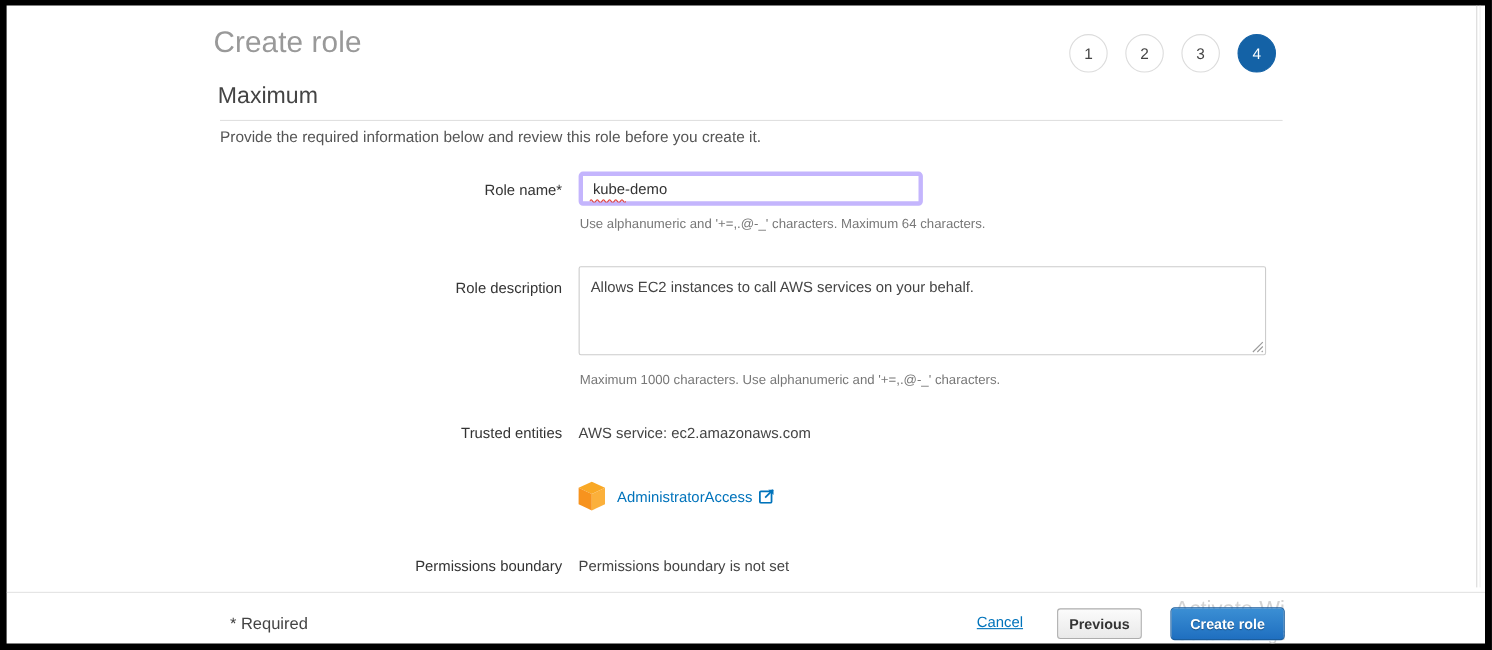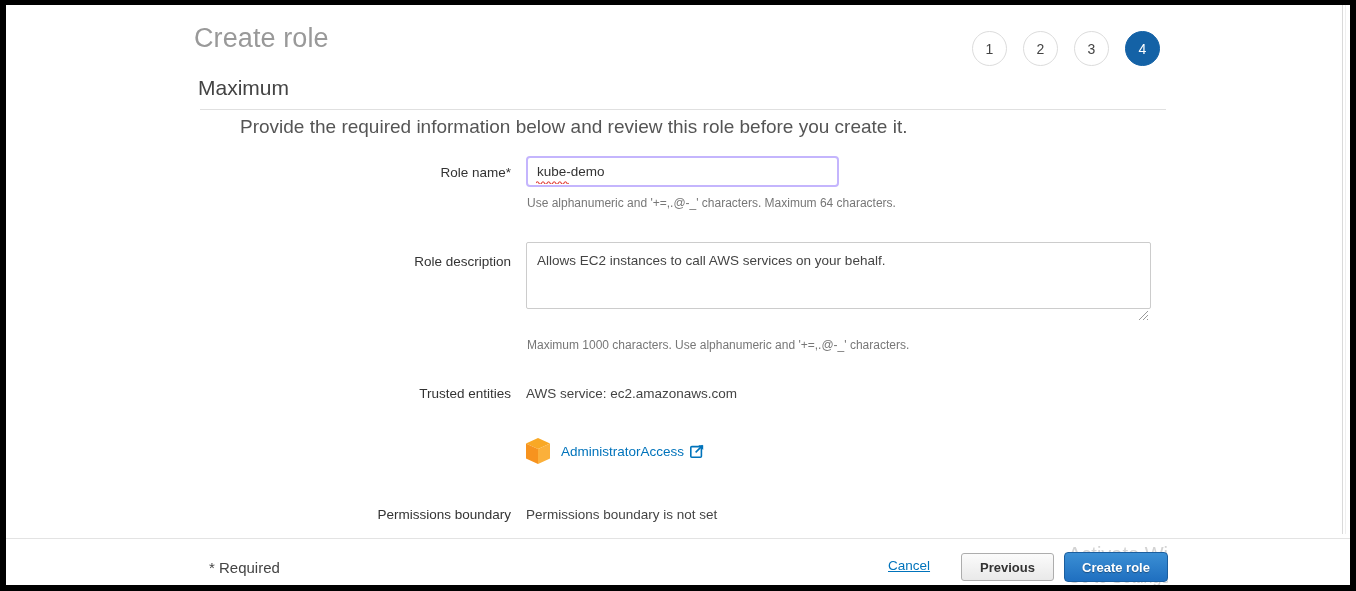--- a/index.html
+++ b/index.html
@@ -83,23 +83,22 @@
   }
   .hr-top {
     position: absolute;
     left: 194px; top: 104px;
     width: 966px; height: 1px;
     background: #e0e0e0;
   }
   .subtitle {
     position: absolute;
     left: 194px; top: 111px;
-    font-size: 19px;
+    font-size: 14px;
     color: #555555;
-    margin-left: 40px;
   }
   .lbl {
     position: absolute;
     width: 320px;
     text-align: right;
     left: 185px;
     font-size: 13.5px;
     font-weight: normal;
     color: #333333;
   }
@@ -114,41 +113,41 @@
     left: 521px;
     font-size: 12px;
     color: #777777;
   }
 
   
   #role-name-input {
     position: absolute;
     left: 520px; top: 151px;
     width: 313px; height: 31px;
-    border: 2px solid #c4b5fd;
+    border: 4px solid #c4b5fd;
     border-radius: 4px;
     background: #ffffff;
     font-family: "Liberation Sans", sans-serif;
     font-size: 13.5px;
     color: #333333;
     padding: 0 9px;
     outline: none;
   }
   #role-name-underline {
     position: absolute;
     left: 530px; top: 175px;
     width: 33px; height: 4px;
     pointer-events: none;
   }
 
   
   #role-desc-input {
     position: absolute;
     left: 520px; top: 237px;
-    width: 625px; height: 67px;
+    width: 625px; height: 81px;
     border: 1px solid #cccccc;
     border-radius: 2px;
     background: #ffffff;
     font-family: "Liberation Sans", sans-serif;
     font-size: 13.5px;
     color: #444444;
     padding: 9px 10px;
     resize: none;
     outline: none;
     line-height: 1.35;
@@ -201,21 +200,21 @@
     background: none;
     border: none;
     padding: 0;
     font-family: "Liberation Sans", sans-serif;
     cursor: pointer;
     text-decoration: underline;
   }
   #previous-btn {
     position: absolute;
     left: 955px; top: 548px;
-    width: 93px; height: 28px;
+    width: 77px; height: 28px;
     font-family: "Liberation Sans", sans-serif;
     font-size: 13px;
     font-weight: bold;
     color: #333333;
     background: linear-gradient(#fbfbfb, #e9e9e9);
     border: 1px solid #adadad;
     border-radius: 3px;
     cursor: pointer;
   }
   #create-role-btn {

